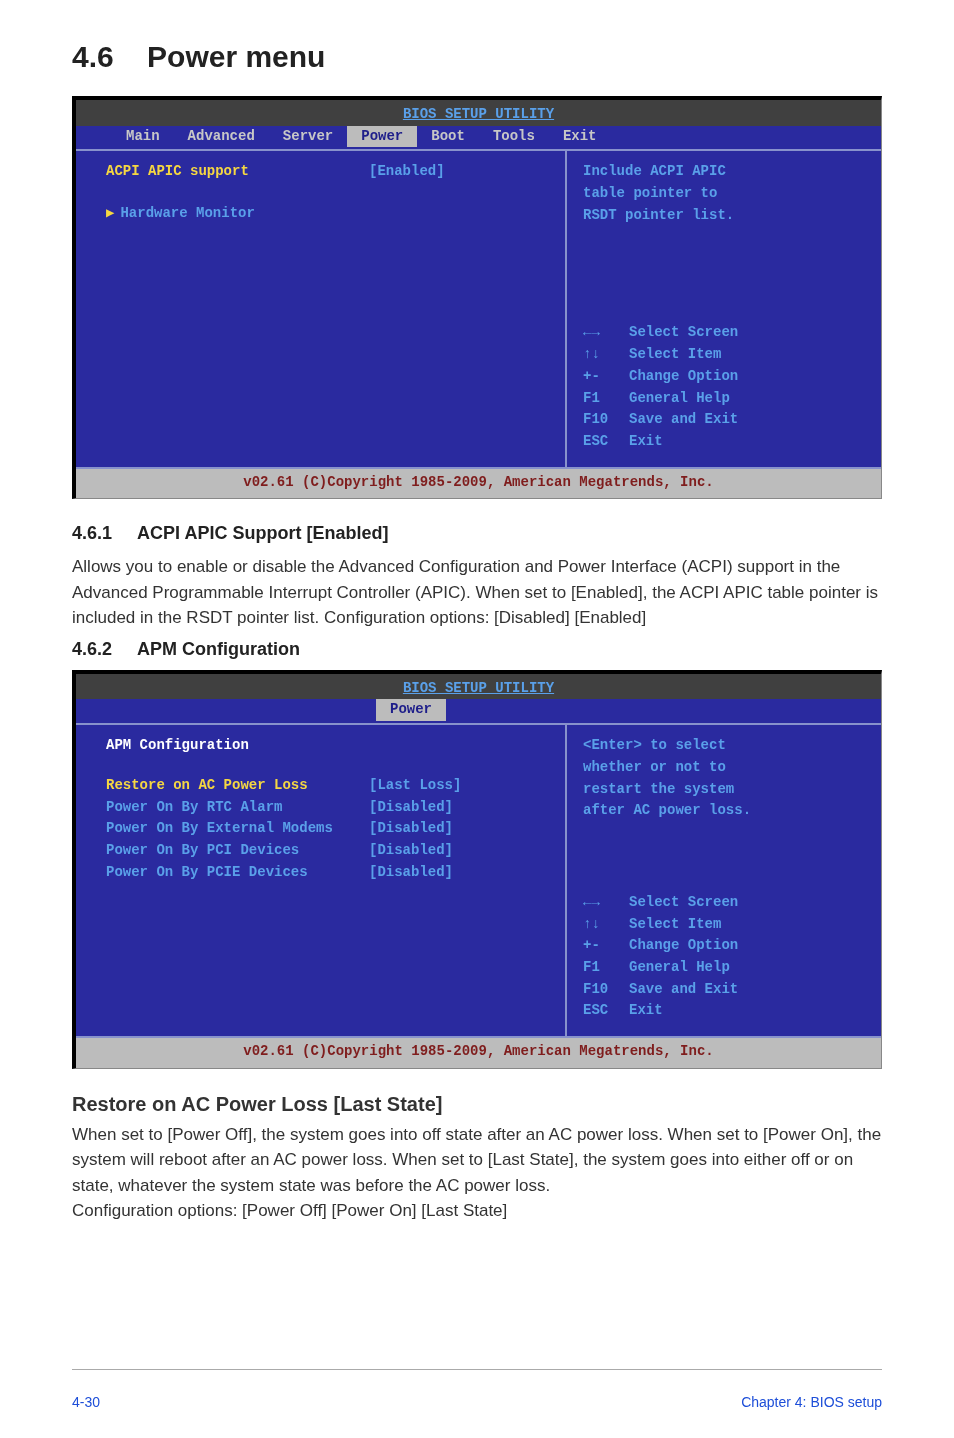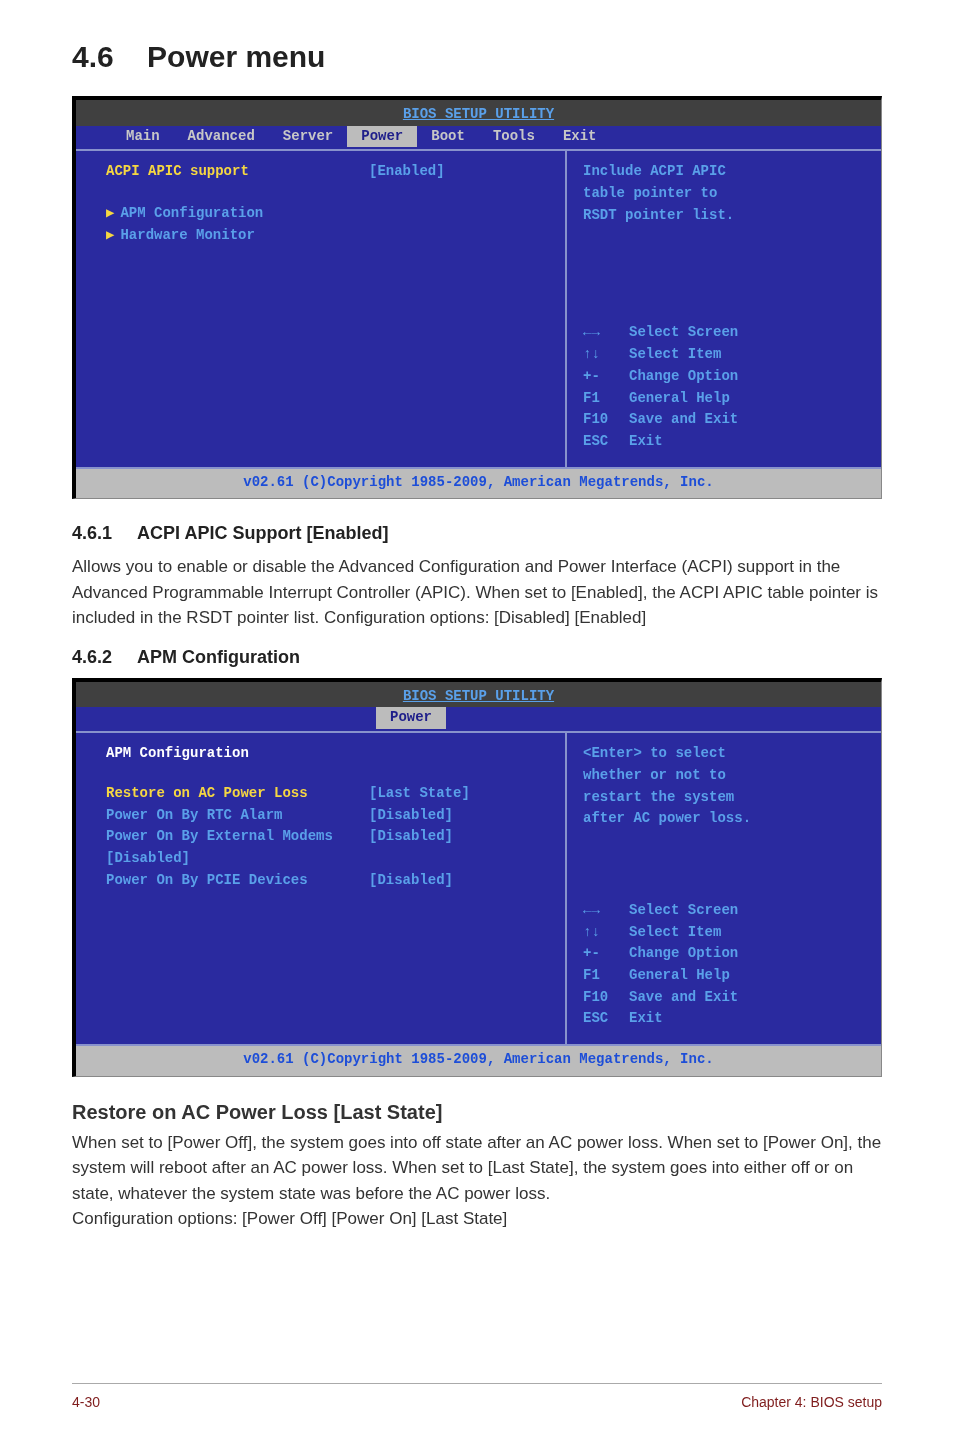--- a/index.html
+++ b/index.html
@@ -71,53 +71,53 @@
   .row { display: flex; gap: 20px; }
   .row .label { flex: 1; }
   .row .value { color: #5aa0e9; width: 180px; }
   .yellow { color: #f5d742; }
   .tri { color: #f5d742; margin-right: 6px; }
   .key-hints { margin-top: 96px; }
   .key-row { display: flex; }
   .key-row .k { width: 46px; }
   .bios-footer {
     background: #bcbcbc;
-    color: #1d4ed8;
+    color: #7f1d1d;
     text-align: center;
     padding: 3px 0 5px 0;
     border-top: 2px solid #8892cc;
   }
   .subsection {
     font-size: 18px;
     font-weight: bold;
     color: #222;
     margin-bottom: 10px;
   }
   .body-text {
     font-size: 17px;
     color: #333;
     line-height: 1.5;
-    margin-bottom: 16px;
+    margin-bottom: 8px;
   }
   .sub2 {
     font-size: 20px;
     font-weight: bold;
     margin-bottom: 6px;
   }
   .footer {
     position: absolute;
     bottom: 28px;
     left: 72px;
     right: 72px;
     border-top: 1px solid #aaa;
-    padding-top: 10px;
+    padding-top: 24px;
     display: flex;
     justify-content: space-between;
     font-size: 14px;
-    color: #7f1d1d;
+    color: #1d4ed8;
   }
 </style>
 </head>
 <body>
 
 <div class="section-title">
   <span>4.6</span>&nbsp;&nbsp;&nbsp;&nbsp;<span>Power menu</span>
 </div>
 
 <div class="bios-box">
@@ -133,21 +133,20 @@
     <span class="tab">Tools</span>
     <span class="tab">Exit</span>
   </div>
   <div class="bios-body">
     <div class="left-pane">
       <div class="row">
         <span class="label yellow">ACPI APIC support</span>
         <span class="value yellow">[Enabled]</span>
       </div>
       <div style="height:20px"></div>
-      <div><span class="tri">▶</span><span style="color:#5aa0e9">APM Configuration</span></div>
       <div><span class="tri">▶</span><span style="color:#5aa0e9">Hardware Monitor</span></div>
     </div>
     <div class="right-pane">
       <div>Include ACPI APIC</div>
       <div>table pointer to</div>
       <div>RSDT pointer list.</div>
       <div class="key-hints">
         <div class="key-row">
             <span class="k">←→</span>
             <span>Select Screen</span>
@@ -193,31 +192,32 @@
   </div>
   <div class="tab-row" style="justify-content:flex-start; padding-left:300px;">
     <span class="tab active">Power</span>
   </div>
   <div class="bios-body">
     <div class="left-pane" style="padding-bottom:80px;">
       <div style="color:#fff">APM Configuration</div>
       <div style="height:18px"></div>
       <div class="row">
           <span class="label yellow">Restore on AC Power Loss</span>
-          <span class="value yellow">[Last State]</span>
+          <span class="value yellow">[Last Loss]</span>
         </div>
       <div class="row">
           <span class="label" style="color:#5aa0e9">Power On By RTC Alarm</span>
           <span class="value">[Disabled]</span>
         </div>
       <div class="row">
           <span class="label" style="color:#5aa0e9">Power On By External Modems</span>
           <span class="value">[Disabled]</span>
         </div>
       <div class="row">
+          <span class="label" style="color:#5aa0e9">Power On By PCI Devices</span>
           <span class="value">[Disabled]</span>
         </div>
       <div class="row">
           <span class="label" style="color:#5aa0e9">Power On By PCIE Devices</span>
           <span class="value">[Disabled]</span>
         </div>
     </div>
     <div class="right-pane">
       <div>&lt;Enter&gt; to select</div>
       <div>whether or not to</div>

